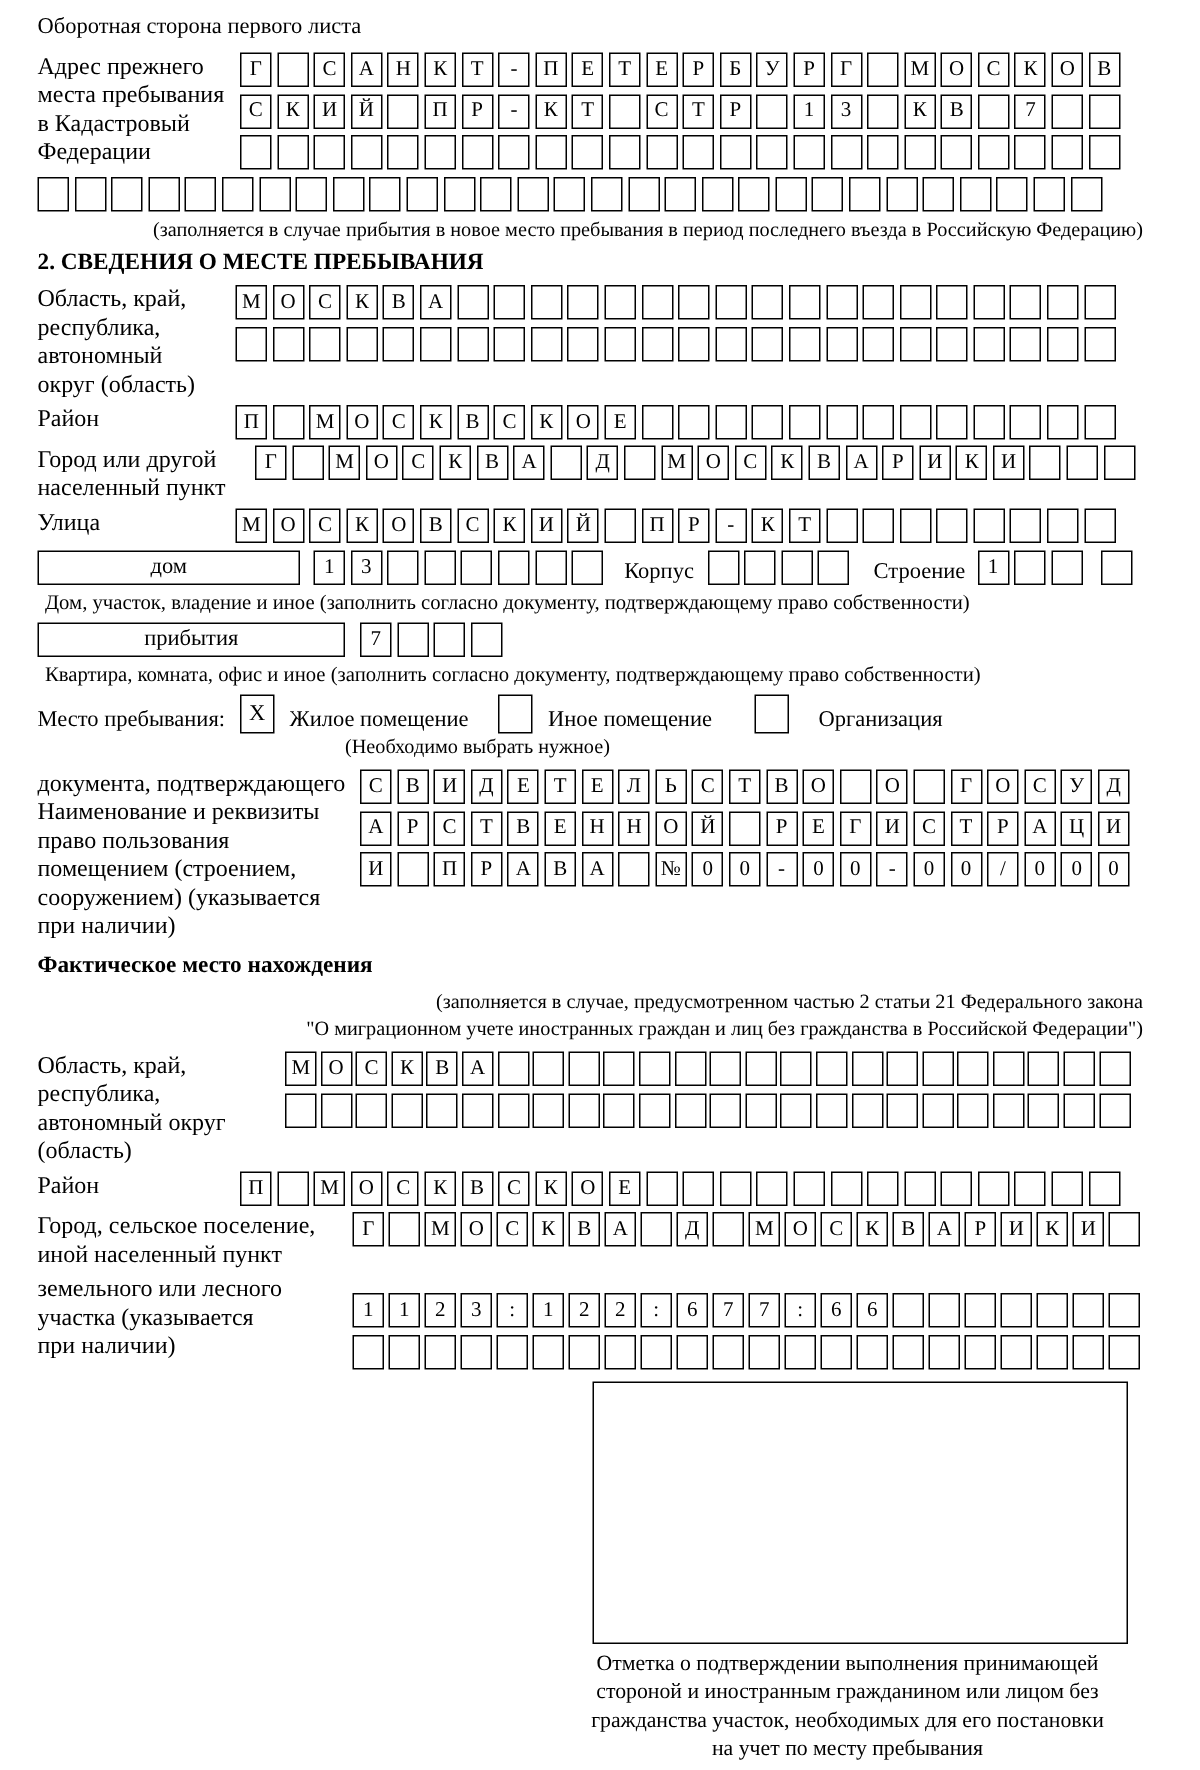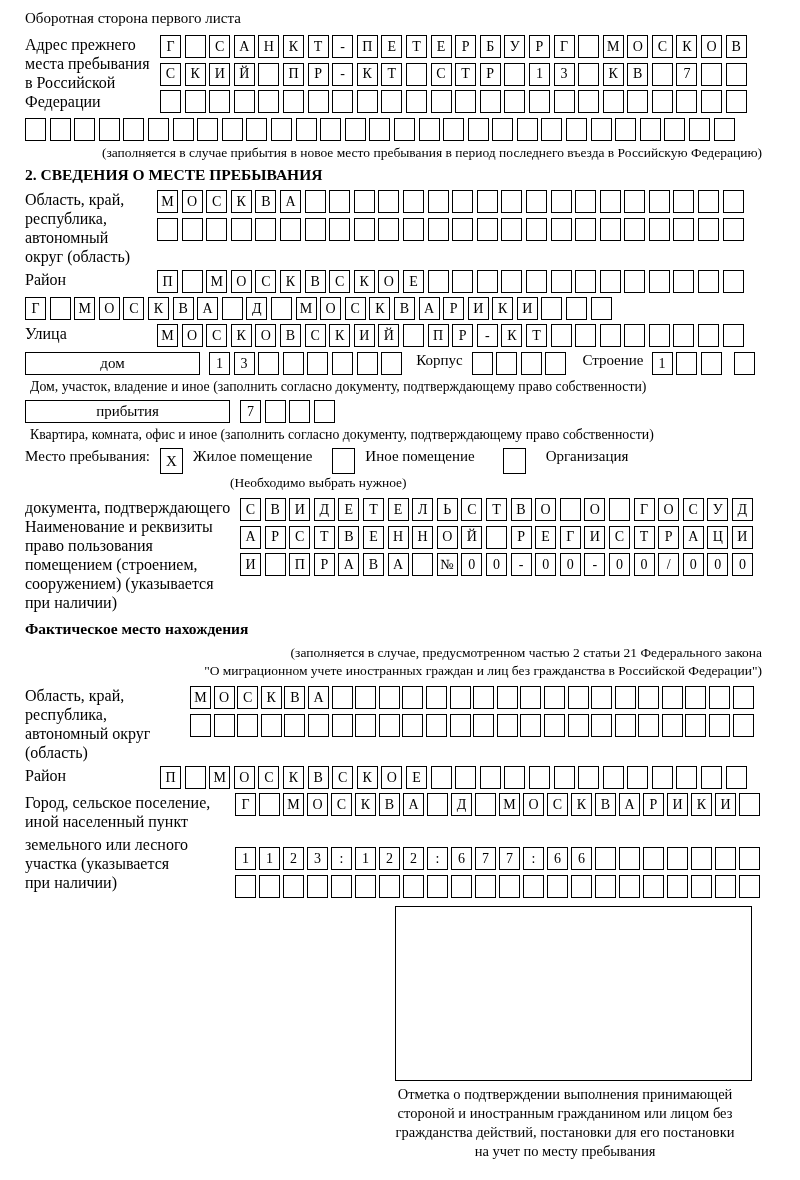--- a/index.html
+++ b/index.html
@@ -6,21 +6,21 @@
   html,body { background:#fff; }
   body {
     width:800px; height:1180px; overflow:hidden;
     color:#000;
     font-family:"Liberation Serif","DejaVu Serif",serif;
     font-size:15px;
   }
   .page { padding:10px 38px 0 25px; }
   .hdr { text-align:left; font-size:15px; margin-bottom:8px; }
   .frow { display:flex; align-items:flex-start; }
-  .frow.vcenter { align-items:flex-start; }
+  .frow.vcenter { align-items:flex-end; }
   .label { flex-shrink:0; line-height:19px; font-size:16px; }
   .label div { white-space:nowrap; }
   .rows { display:flex; flex-direction:column; gap:4.5px; }
   .cells { display:flex; gap:3.6px; flex-wrap:nowrap; }
   .cells.tight { gap:2.6px; }
   .cells.g3 { gap:3px; }
   .cell {
     width:21px; height:23px; border:1.6px solid #000; flex-shrink:0;
     display:flex; align-items:center; justify-content:center;
     font-size:14px; line-height:1;
@@ -46,21 +46,21 @@
 <body>
 
 <div class="page">
 
   <div class="hdr">Оборотная сторона первого листа</div>
 
   <div class="frow">
     <div class="label lw135">
       <div>Адрес прежнего</div>
       <div>места пребывания</div>
-      <div>в Российской</div>
+      <div>в Кадастровый</div>
       <div>Федерации</div>
     </div>
     <div class="rows">
       <div class="cells">
           <span class="cell">Г</span>
           <span class="cell"></span>
           <span class="cell">С</span>
           <span class="cell">А</span>
           <span class="cell">Н</span>
           <span class="cell">К</span>
@@ -259,20 +259,24 @@
         <span class="cell"></span>
         <span class="cell"></span>
         <span class="cell"></span>
         <span class="cell"></span>
         <span class="cell"></span>
         <span class="cell"></span>
       </div>
   </div>
 
   <div class="frow mt4">
+    <div class="label lw145">
+      <div>Город или другой</div>
+      <div>населенный пункт</div>
+    </div>
     <div class="cells">
         <span class="cell">Г</span>
         <span class="cell"></span>
         <span class="cell">М</span>
         <span class="cell">О</span>
         <span class="cell">С</span>
         <span class="cell">К</span>
         <span class="cell">В</span>
         <span class="cell">А</span>
         <span class="cell"></span>
@@ -642,17 +646,17 @@
           <span class="cell"></span>
           <span class="cell"></span>
         </div>
     </div>
   </div>
 
   <div class="stamp-box"></div>
   <div class="stamp-caption">
     <div>Отметка о подтверждении выполнения принимающей</div>
     <div>стороной и иностранным гражданином или лицом без</div>
-    <div>гражданства действий, постановки для его постановки</div>
+    <div>гражданства участок, необходимых для его постановки</div>
     <div>на учет по месту пребывания</div>
   </div>
 
 </div>
 
 </body></html>

